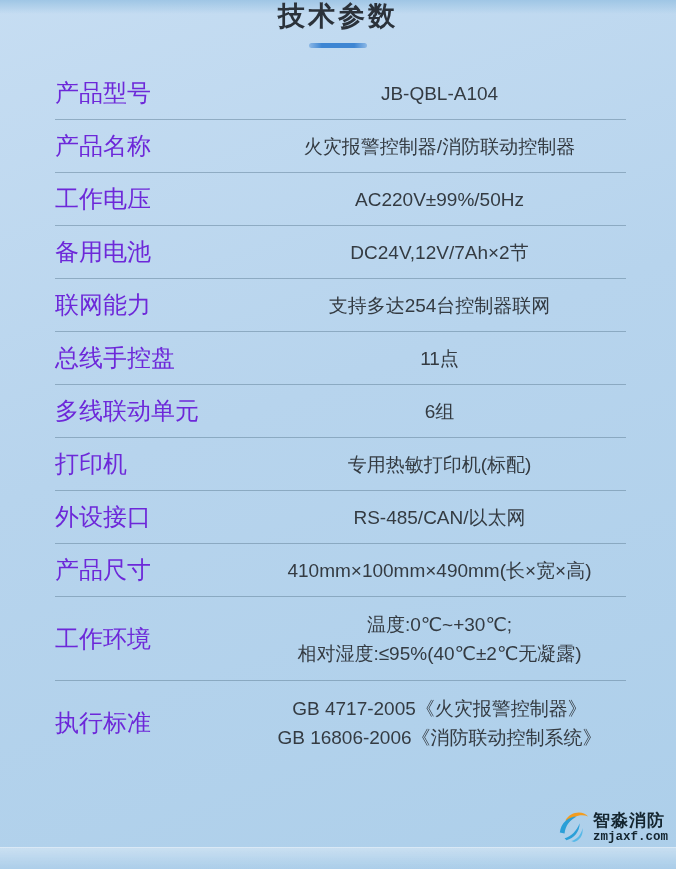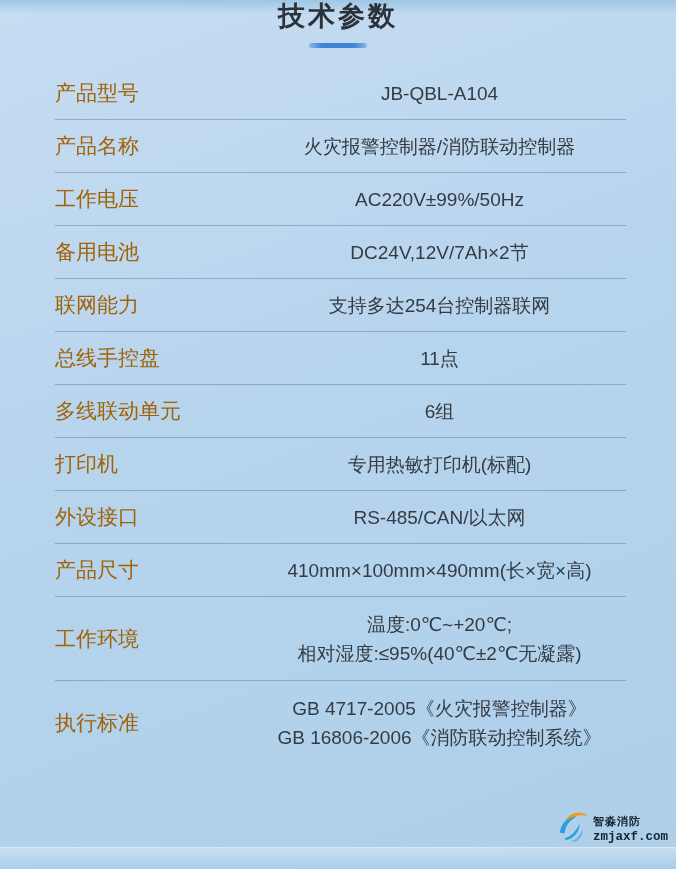--- a/index.html
+++ b/index.html
@@ -43,22 +43,22 @@
     display: flex;
     align-items: center;
     height: 53px;
     border-bottom: 1px solid rgba(104, 135, 158, 0.55);
   }
   .row.multi { height: 84px; }
   .row:last-child { border-bottom: none; }
   .label {
     width: 198px;
     flex: 0 0 198px;
-    font-size: 21px;
-    color: #a16207;
+    font-size: 24px;
+    color: #6d28d9;
   }
   .value {
     flex: 1;
     font-size: 19px;
     color: #343b42;
     line-height: 29px;
     text-align: center;
   }
   .value-line { white-space: nowrap; }
 
@@ -67,21 +67,21 @@
     position: absolute;
     right: 8px;
     bottom: 22px;
     display: flex;
     align-items: center;
     z-index: 5;
   }
   .watermark-logo { flex: 0 0 auto; margin-right: 2px; }
   .watermark-text { text-align: left; }
   .watermark-brand {
-    font-size: 11px;
+    font-size: 17px;
     font-weight: bold;
     color: #14252f;
     line-height: 18px;
     letter-spacing: 1px;
   }
   .watermark-domain {
     font-size: 12.5px;
     font-weight: bold;
     color: #14252f;
     line-height: 14px;
@@ -162,21 +162,21 @@
     </div>
     <div class="row">
       <div class="label">产品尺寸</div>
       <div class="value">
         <div class="value-line">410mm×100mm×490mm(长×宽×高)</div>
       </div>
     </div>
     <div class="row multi">
       <div class="label">工作环境</div>
       <div class="value">
-        <div class="value-line">温度:0℃~+20℃;</div>
+        <div class="value-line">温度:0℃~+30℃;</div>
         <div class="value-line">相对湿度:≤95%(40℃±2℃无凝露)</div>
       </div>
     </div>
     <div class="row multi">
       <div class="label">执行标准</div>
       <div class="value">
         <div class="value-line">GB 4717-2005《火灾报警控制器》</div>
         <div class="value-line">GB 16806-2006《消防联动控制系统》</div>
       </div>
     </div>

